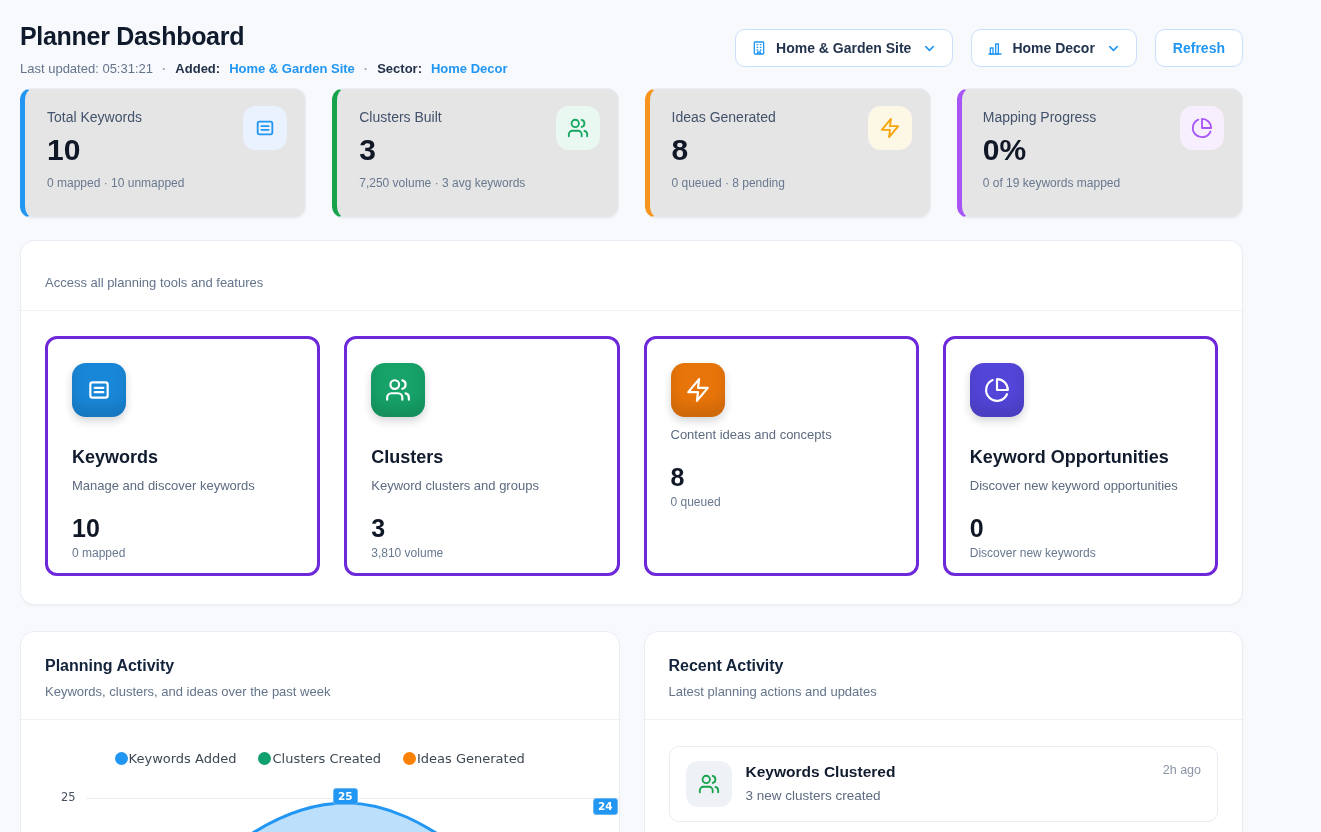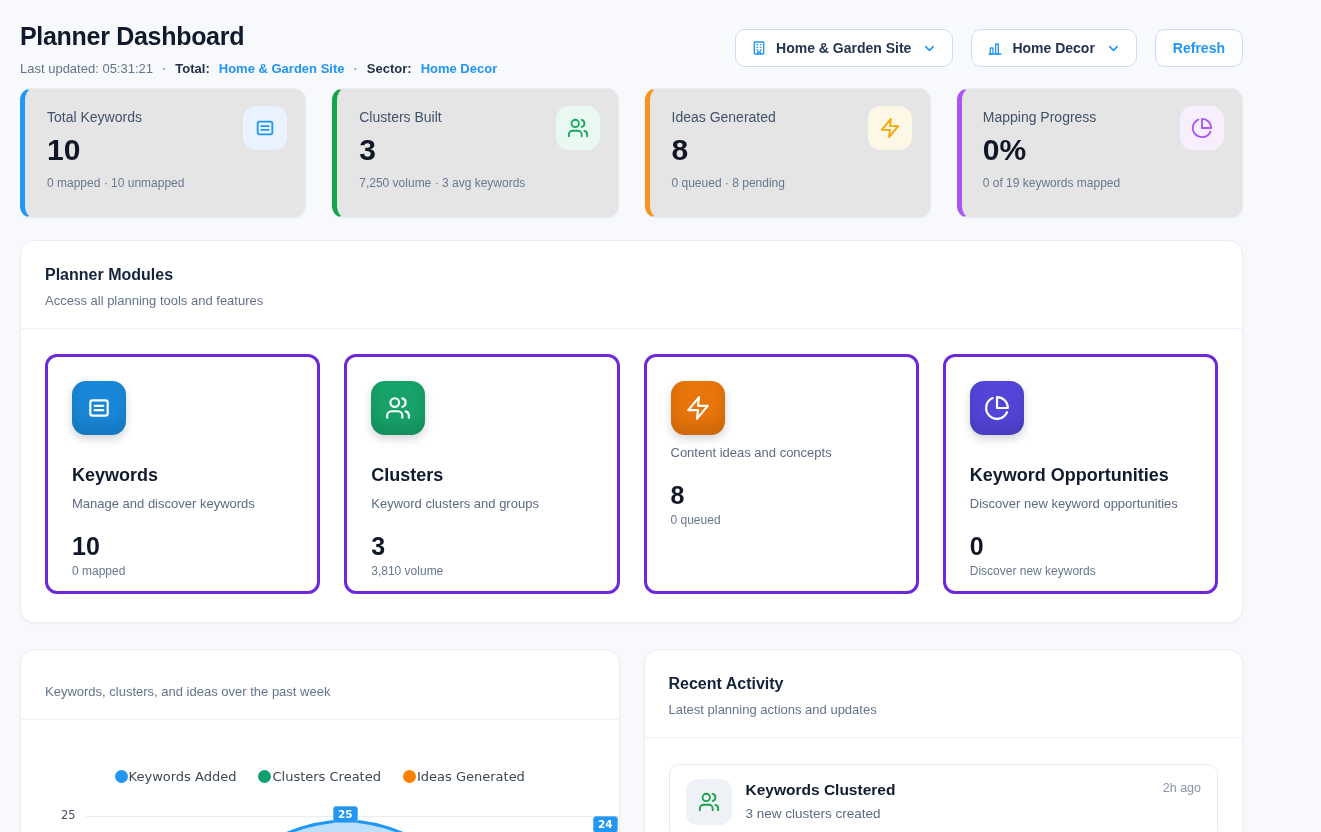--- a/index.html
+++ b/index.html
@@ -111,21 +111,21 @@
 </head>
 <body>
 
 <div class="page">
 
   <div class="header">
     <div class="page-title">Planner Dashboard</div>
     <div class="meta-row">
       <span>Last updated: 05:31:21</span>
       <span class="meta-dot">·</span>
-      <span class="meta-label">Total:</span>
+      <span class="meta-label">Added:</span>
       <span class="meta-link">Home &amp; Garden Site</span>
       <span class="meta-dot">·</span>
       <span class="meta-label">Sector:</span>
       <span class="meta-link">Home Decor</span>
     </div>
     <div class="header-controls">
       <div class="hdr-btn">
         <span class="btn-icon">
           <svg width="16" height="16" viewBox="0 0 24 24" fill="none" stroke="currentColor" stroke-width="2" stroke-linecap="round" stroke-linejoin="round">
               <rect x="5" y="3" width="14" height="18" rx="1"></rect>
@@ -207,21 +207,20 @@
         <svg width="22" height="22" viewBox="0 0 24 24" fill="none" stroke="currentColor" stroke-width="2" stroke-linecap="round" stroke-linejoin="round">
             <path d="M21.21 15.89A10 10 0 1 1 8 2.83"></path>
             <path d="M22 12A10 10 0 0 0 12 2v10z"></path>
           </svg>
       </div>
     </div>
   </div>
 
   <div class="panel modules-panel">
     <div class="panel-head">
-      <div class="panel-title">Planner Modules</div>
       <div class="panel-sub">Access all planning tools and features</div>
     </div>
     <div class="modules-grid">
 
       <div class="module-card">
         <div class="module-icon" style="background: rgb(25, 135, 216);">
           <svg width="26" height="26" viewBox="0 0 24 24" fill="none" stroke="currentColor" stroke-width="2" stroke-linecap="round" stroke-linejoin="round">
               <rect x="4" y="5" width="16" height="14" rx="2"></rect>
               <line x1="8" y1="10" x2="16" y2="10"></line>
               <line x1="8" y1="14" x2="16" y2="14"></line>
@@ -271,20 +270,21 @@
         <div class="module-value">0</div>
         <div class="module-detail">Discover new keywords</div>
       </div>
     </div>
   </div>
 
   <div class="bottom-row">
 
     <div class="panel bottom-card">
       <div class="panel-head">
+        <div class="panel-title">Planning Activity</div>
         <div class="panel-sub">Keywords, clusters, and ideas over the past week</div>
       </div>
 
       <div class="legend-row">
         <div class="legend-item">
           <span class="legend-dot" style="background: rgb(33, 150, 243);"></span>
           <span>Keywords Added</span>
         </div>
         <div class="legend-item">
           <span class="legend-dot" style="background: rgb(16, 160, 109);"></span>

